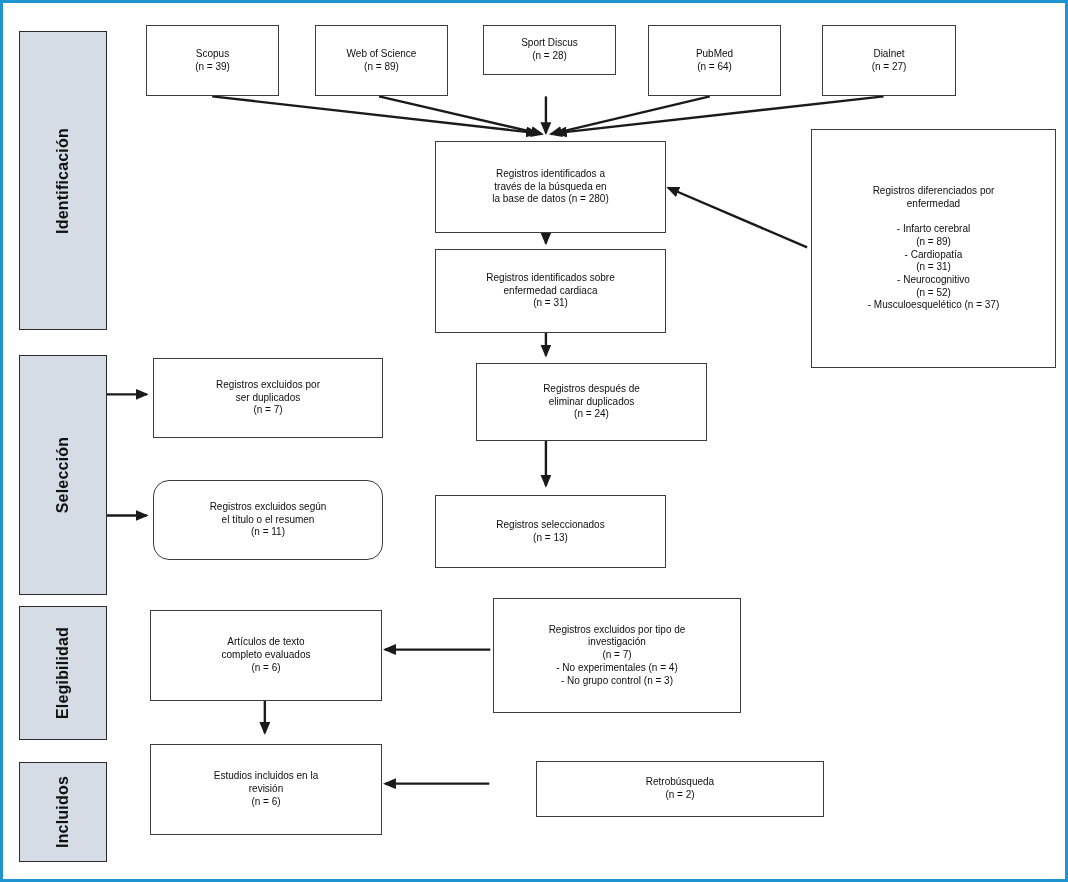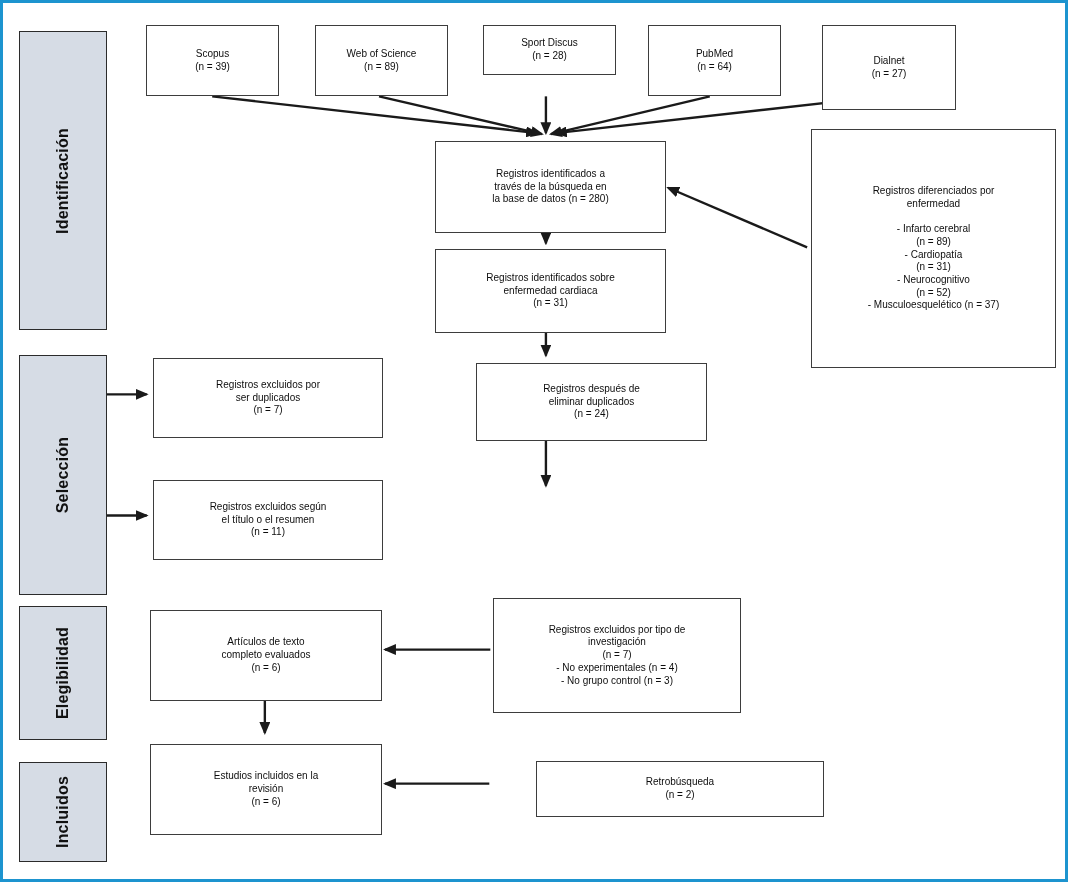--- a/index.html
+++ b/index.html
@@ -80,39 +80,43 @@
 (n = 89)</span>
   </div>
   <div class="box" style="left:480px; top:22px; width:133px; height:50px;">
     <span>Sport Discus
 (n = 28)</span>
   </div>
   <div class="box" style="left:645px; top:22px; width:133px; height:71px;">
     <span>PubMed
 (n = 64)</span>
   </div>
-  <div class="box" style="left:819px; top:22px; width:134px; height:85px;">
+  <div class="box" style="left:819px; top:22px; width:134px; height:71px;">
     <span>Dialnet
 (n = 27)</span>
   </div>
 
   <div class="box" style="left:432px; top:138px; width:231px; height:92px;">
     <span>Registros identificados a
 través de la búsqueda en
 la base de datos (n = 280)</span>
   </div>
   <div class="box" style="left:432px; top:246px; width:231px; height:84px;">
     <span>Registros identificados sobre
 enfermedad cardiaca
 (n = 31)</span>
   </div>
   <div class="box" style="left:432px; top:360px; width:231px; height:78px;margin-left:41px;">
     <span>Registros después de
 eliminar duplicados
 (n = 24)</span>
+  </div>
+  <div class="box" style="left:432px; top:492px; width:231px; height:73px;">
+    <span>Registros seleccionados
+(n = 13)</span>
   </div>
   <div class="box" style="left:147px; top:607px; width:232px; height:91px;">
     <span>Artículos de texto
 completo evaluados
 (n = 6)</span>
   </div>
   <div class="box" style="left:147px; top:741px; width:232px; height:91px;">
     <span>Estudios incluidos en la
 revisión
 (n = 6)</span>
@@ -129,21 +133,21 @@
 - Neurocognitivo
 (n = 52)
 - Musculoesquelético (n = 37)</span>
   </div>
 
   <div class="box" style="left:150px; top:355px; width:230px; height:80px;">
     <span>Registros excluidos por
 ser duplicados
 (n = 7)</span>
   </div>
-  <div class="box" style="left:150px; top:477px; width:230px; height:80px;">
+  <div class="box" style="left:150px; top:477px; width:230px; height:80px;border-radius:16px;">
     <span>Registros excluidos según
 el título o el resumen
 (n = 11)</span>
   </div>
   <div class="box" style="left:490px; top:595px; width:248px; height:115px;">
     <span>Registros excluidos por tipo de
 investigación
 (n = 7)
 - No experimentales (n = 4)
 - No grupo control (n = 3)</span>

